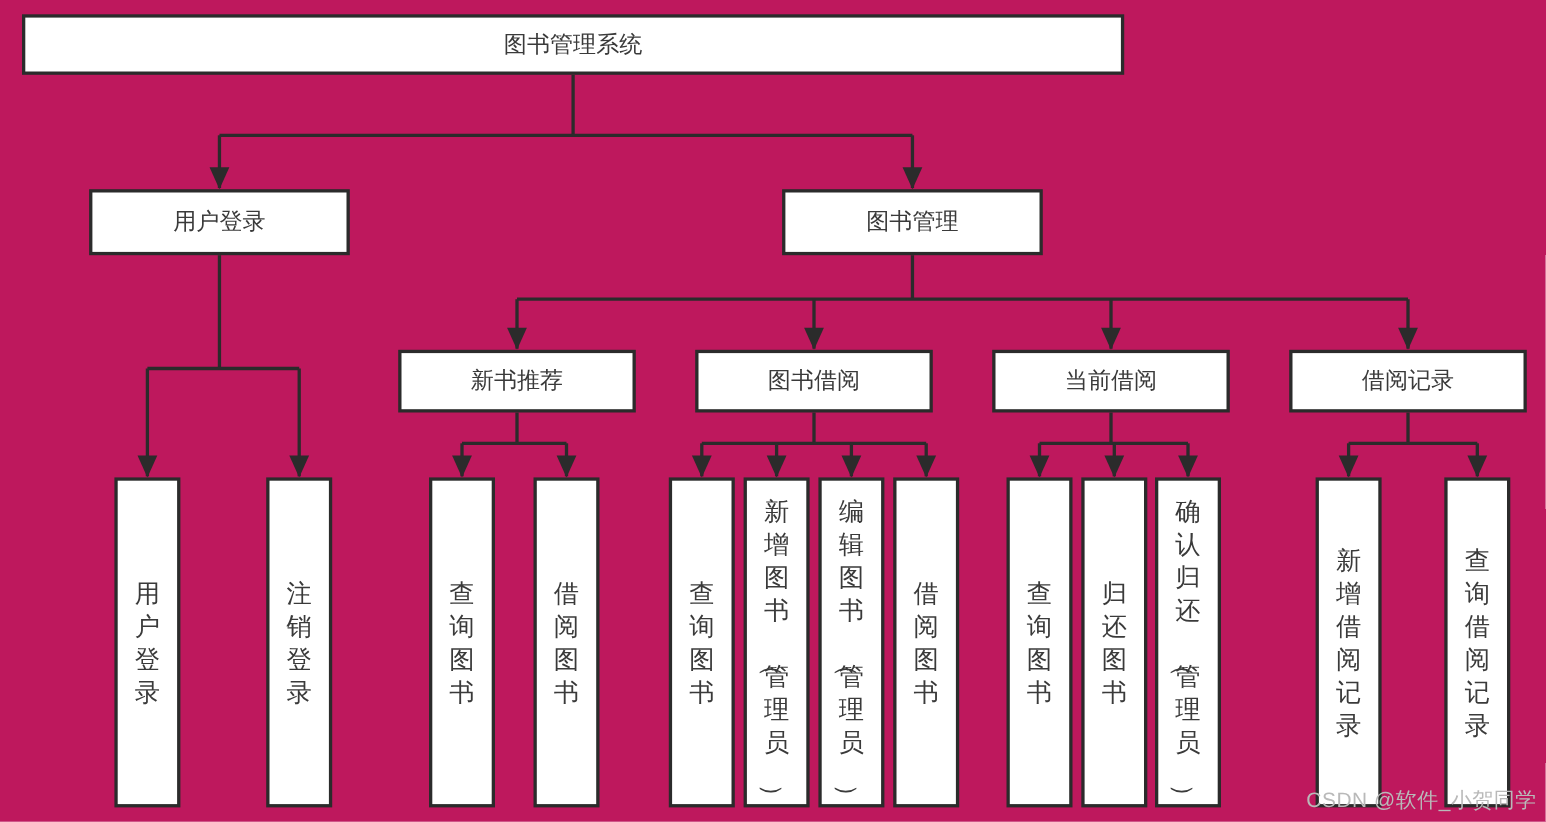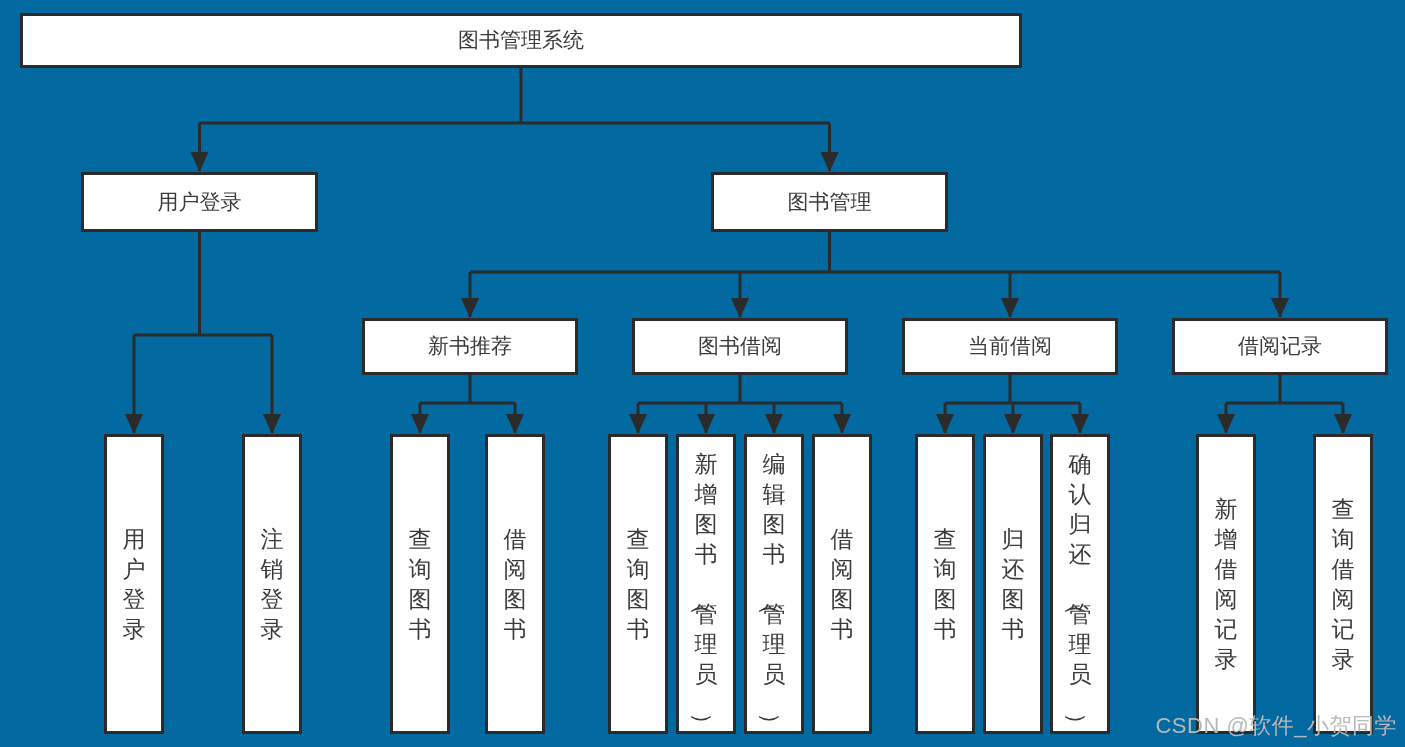--- a/index.html
+++ b/index.html
@@ -10,21 +10,21 @@
   body {
     width: 1405px;
     height: 747px;
     font-family: "Liberation Sans", "DejaVu Sans", sans-serif;
     overflow: hidden;
   }
   #diagram-root {
     position: relative;
     width: 1405px;
     height: 747px;
-    background: #0369a1;
+    background: #be185d;
   }
   svg#flow {
     position: absolute;
     left: 0;
     top: 0;
     width: 1405px;
     height: 747px;
     display: block;
   }
   .node-rect {
@@ -55,21 +55,21 @@
     font-size: 23px;
     fill: #3a3a3a;
     text-anchor: middle;
     white-space: pre;
   }
   .watermark {
     position: absolute;
     right: 8px;
     bottom: 6px;
     font-family: "Liberation Sans", "DejaVu Sans", sans-serif;
-    font-size: 22px;
+    font-size: 19px;
     color: #b9b9b9;
     letter-spacing: 0.5px;
     user-select: none;
     white-space: pre;
   }
 </style>
 </head>
 <body>
 
 <div id="diagram-root">

